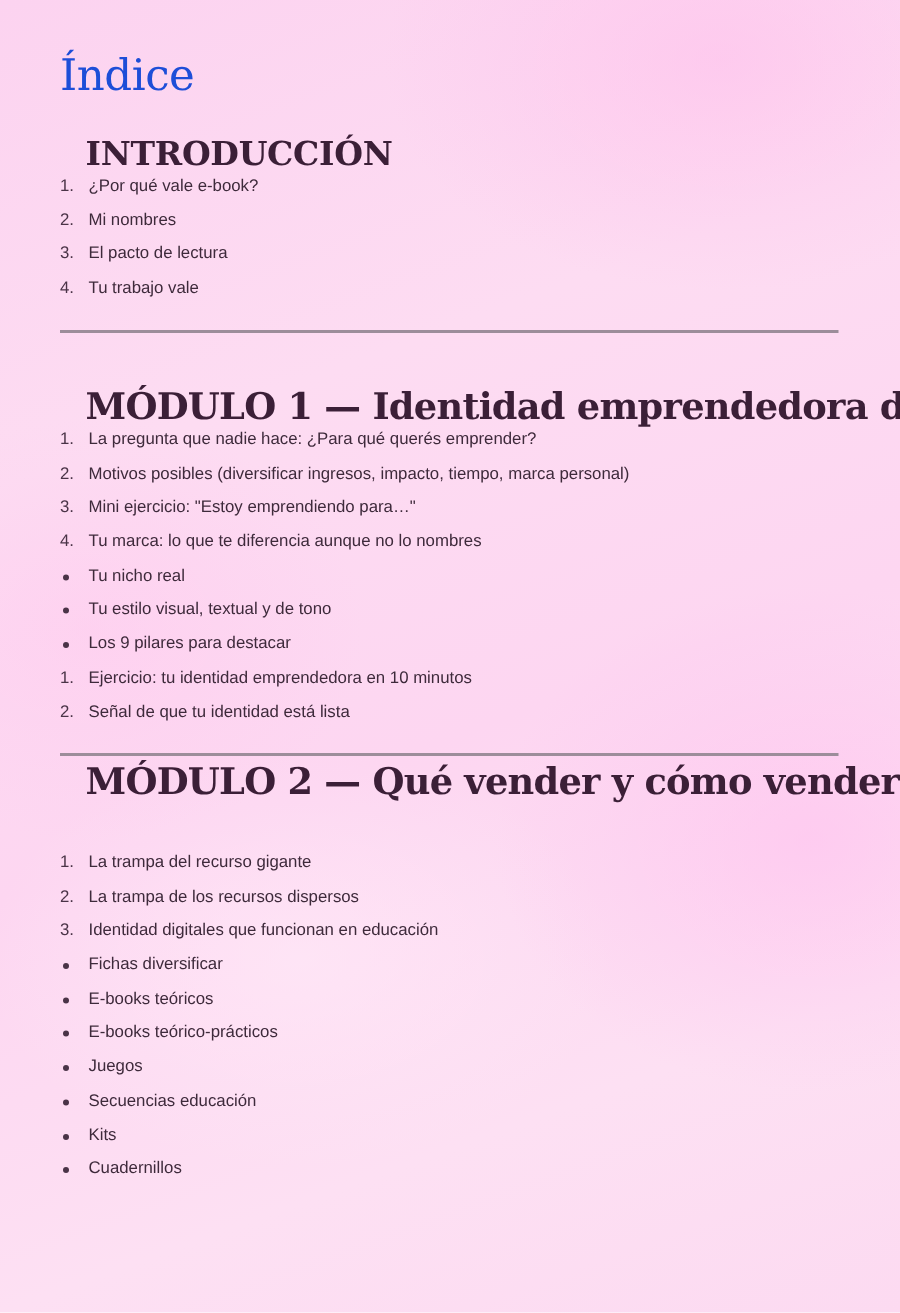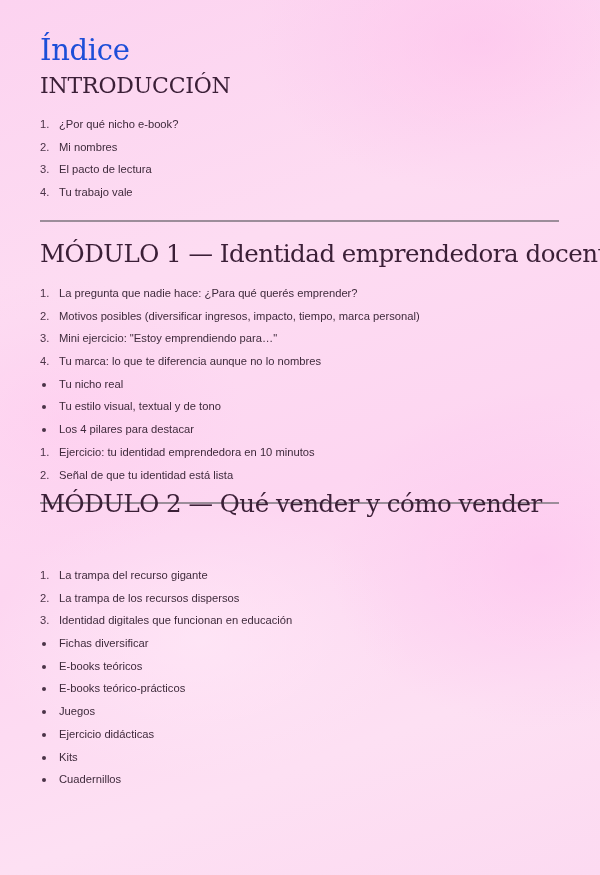--- a/index.html
+++ b/index.html
@@ -32,23 +32,23 @@
       color: #1d4ed8;
       margin: 0;
       position: absolute;
       top: 32px;
       left: 0;
       line-height: 36px;
       letter-spacing: -0.3px;
     }
     .section-title {
       font-family: "DejaVu Serif", "Liberation Serif", serif;
-      font-weight: normal;
+      font-weight: bold;
       color: #3b1f37;
-      margin: 0;
+      margin: 17px;
       position: absolute;
       left: 0;
       white-space: nowrap;
     }
     .intro-title {
       top: 71px;
       font-size: 22px;
       line-height: 30px;
       letter-spacing: -0.2px;
     }
@@ -103,50 +103,50 @@
   </style>
 </head>
 <body>
 
 <div class="page">
 
   <h1 class="doc-title">Índice</h1>
 
   <h2 class="section-title intro-title">INTRODUCCIÓN</h2>
   <ul class="list" style="top:113px;">
-    <li><span class="marker">1.</span><span>¿Por qué nicho e-book?</span></li>
+    <li><span class="marker">1.</span><span>¿Por qué vale e-book?</span></li>
     <li><span class="marker">2.</span><span>Mi nombres</span></li>
     <li><span class="marker">3.</span><span>El pacto de lectura</span></li>
     <li><span class="marker">4.</span><span>Tu trabajo vale</span></li>
   </ul>
 
   <hr class="divider" style="top:220px;">
 
   <h2 class="section-title mod-title" style="top:238px;">MÓDULO 1 — Identidad emprendedora docente</h2>
   <ul class="list" style="top:282px;">
     <li><span class="marker">1.</span><span>La pregunta que nadie hace: ¿Para qué querés emprender?</span></li>
     <li><span class="marker">2.</span><span>Motivos posibles (diversificar ingresos, impacto, tiempo, marca personal)</span></li>
     <li><span class="marker">3.</span><span>Mini ejercicio: "Estoy emprendiendo para…"</span></li>
     <li><span class="marker">4.</span><span>Tu marca: lo que te diferencia aunque no lo nombres</span></li>
     <li><span class="marker bullet"></span><span>Tu nicho real</span></li>
     <li><span class="marker bullet"></span><span>Tu estilo visual, textual y de tono</span></li>
-    <li><span class="marker bullet"></span><span>Los 4 pilares para destacar</span></li>
+    <li><span class="marker bullet"></span><span>Los 9 pilares para destacar</span></li>
     <li><span class="marker">1.</span><span>Ejercicio: tu identidad emprendedora en 10 minutos</span></li>
     <li><span class="marker">2.</span><span>Señal de que tu identidad está lista</span></li>
   </ul>
 
   <hr class="divider" style="top:502px;">
 
   <h2 class="section-title mod-title" style="top:488px;">MÓDULO 2 — Qué vender y cómo vender</h2>
   <ul class="list" style="top:564px;">
     <li><span class="marker">1.</span><span>La trampa del recurso gigante</span></li>
     <li><span class="marker">2.</span><span>La trampa de los recursos dispersos</span></li>
     <li><span class="marker">3.</span><span>Identidad digitales que funcionan en educación</span></li>
     <li><span class="marker bullet"></span><span>Fichas diversificar</span></li>
     <li><span class="marker bullet"></span><span>E-books teóricos</span></li>
     <li><span class="marker bullet"></span><span>E-books teórico-prácticos</span></li>
     <li><span class="marker bullet"></span><span>Juegos</span></li>
-    <li><span class="marker bullet"></span><span>Ejercicio didácticas</span></li>
+    <li><span class="marker bullet"></span><span>Secuencias educación</span></li>
     <li><span class="marker bullet"></span><span>Kits</span></li>
     <li><span class="marker bullet"></span><span>Cuadernillos</span></li>
   </ul>
 
 </div>
 
 </body></html>

